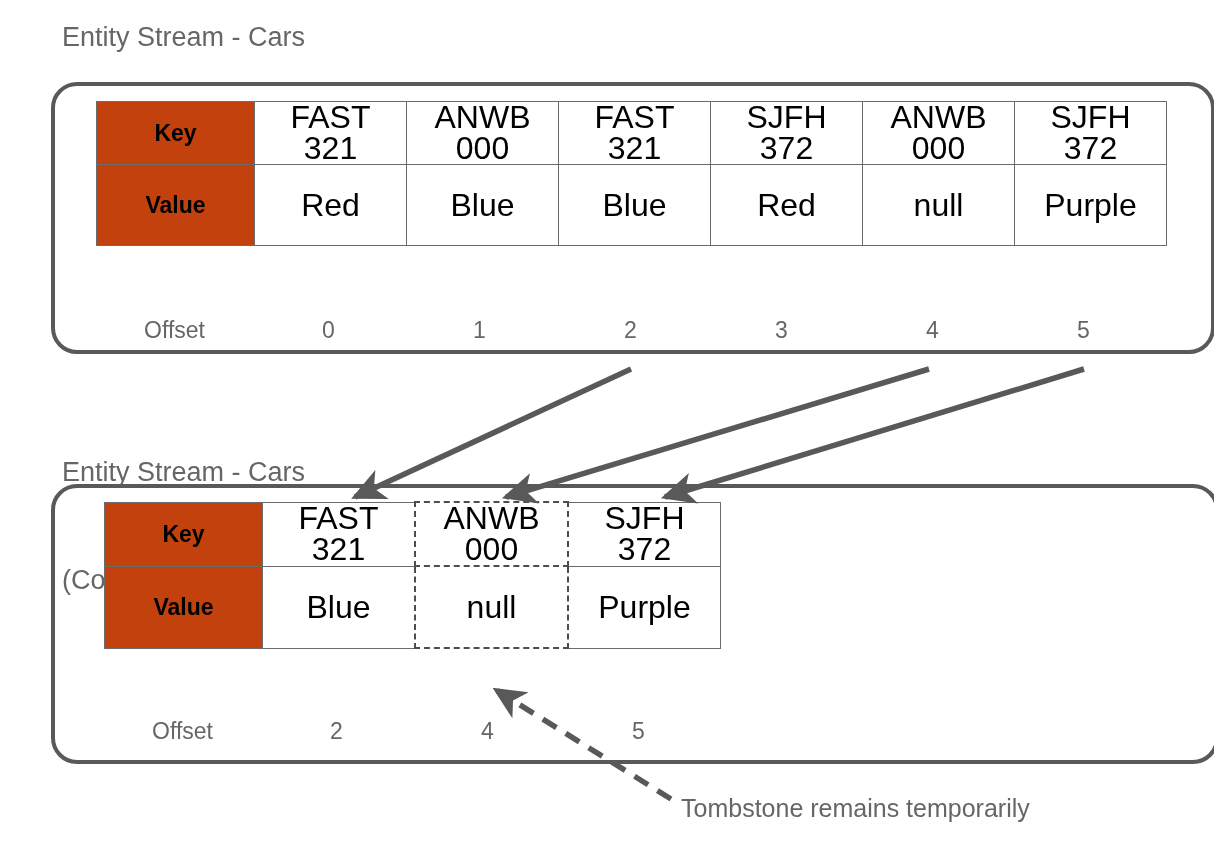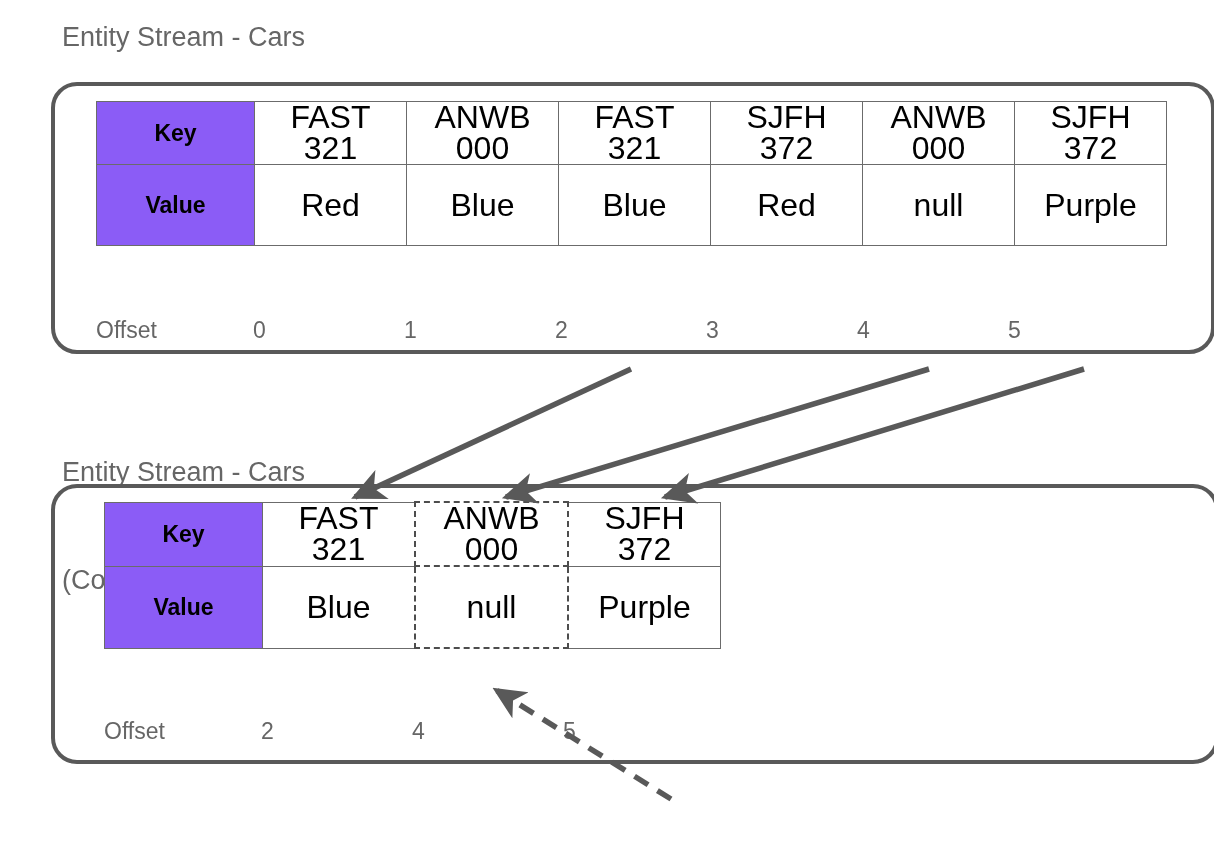--- a/index.html
+++ b/index.html
@@ -66,21 +66,21 @@
     text-align: center;
     vertical-align: middle;
     font-size: 32px;
     color: #000000;
     background: #ffffff;
     padding: 0;
     font-family: "Liberation Sans", sans-serif;
     line-height: 31px;
   }
   .kv-table td.rowhead {
-    background: #8b5cf6;
+    background: #c2410c;
     font-weight: bold;
     font-size: 23px;
   }
   .kv-table td.two-line { line-height: 31px; }
 
   
   .kv-table td.tomb {
     border-left: 2px dashed #4d4d4d;
     border-right: 2px dashed #4d4d4d;
   }
@@ -90,20 +90,21 @@
   
   .offset-row {
     position: absolute;
     display: flex;
     color: #666666;
     font-size: 23px;
     line-height: 30px;
     font-family: "Liberation Sans", sans-serif;
   }
   .offset-row .cell {
+    text-align: center;
     white-space: pre;
   }
   #offsets-top    { left: 68px; top: 315px; }
   #offsets-bottom { left: 76px; top: 716px; }
 
   
   #tombstone-note {
     position: absolute;
     left: 653px;
     top: 792px;
@@ -217,20 +218,21 @@
     </tbody>
   </table>
 
   <div class="offset-row" id="offsets-bottom">
     <div class="cell" style="width:157px;">Offset</div>
     <div class="cell" style="width:151px;">2</div>
     <div class="cell" style="width:151px;">4</div>
     <div class="cell" style="width:151px;">5</div>
   </div>
 
+  <div id="tombstone-note">Tombstone remains temporarily</div>
 
   <svg id="arrows" viewBox="0 0 1214 858">
     <defs>
       <marker id="ah-solid" viewBox="0 0 12 12" refX="10.5" refY="6" markerWidth="6.2" markerHeight="6.2" orient="auto-start-reverse">
         <path d="M 0 0.4 L 12 6 L 0 11.6 L 3.2 6 Z" fill="#595959"></path>
       </marker>
       <marker id="ah-dashed" viewBox="0 0 12 12" refX="10.5" refY="6" markerWidth="6.0" markerHeight="6.0" orient="auto-start-reverse">
         <path d="M 0 0.4 L 12 6 L 0 11.6 L 3.2 6 Z" fill="#595959"></path>
       </marker>
     </defs>

